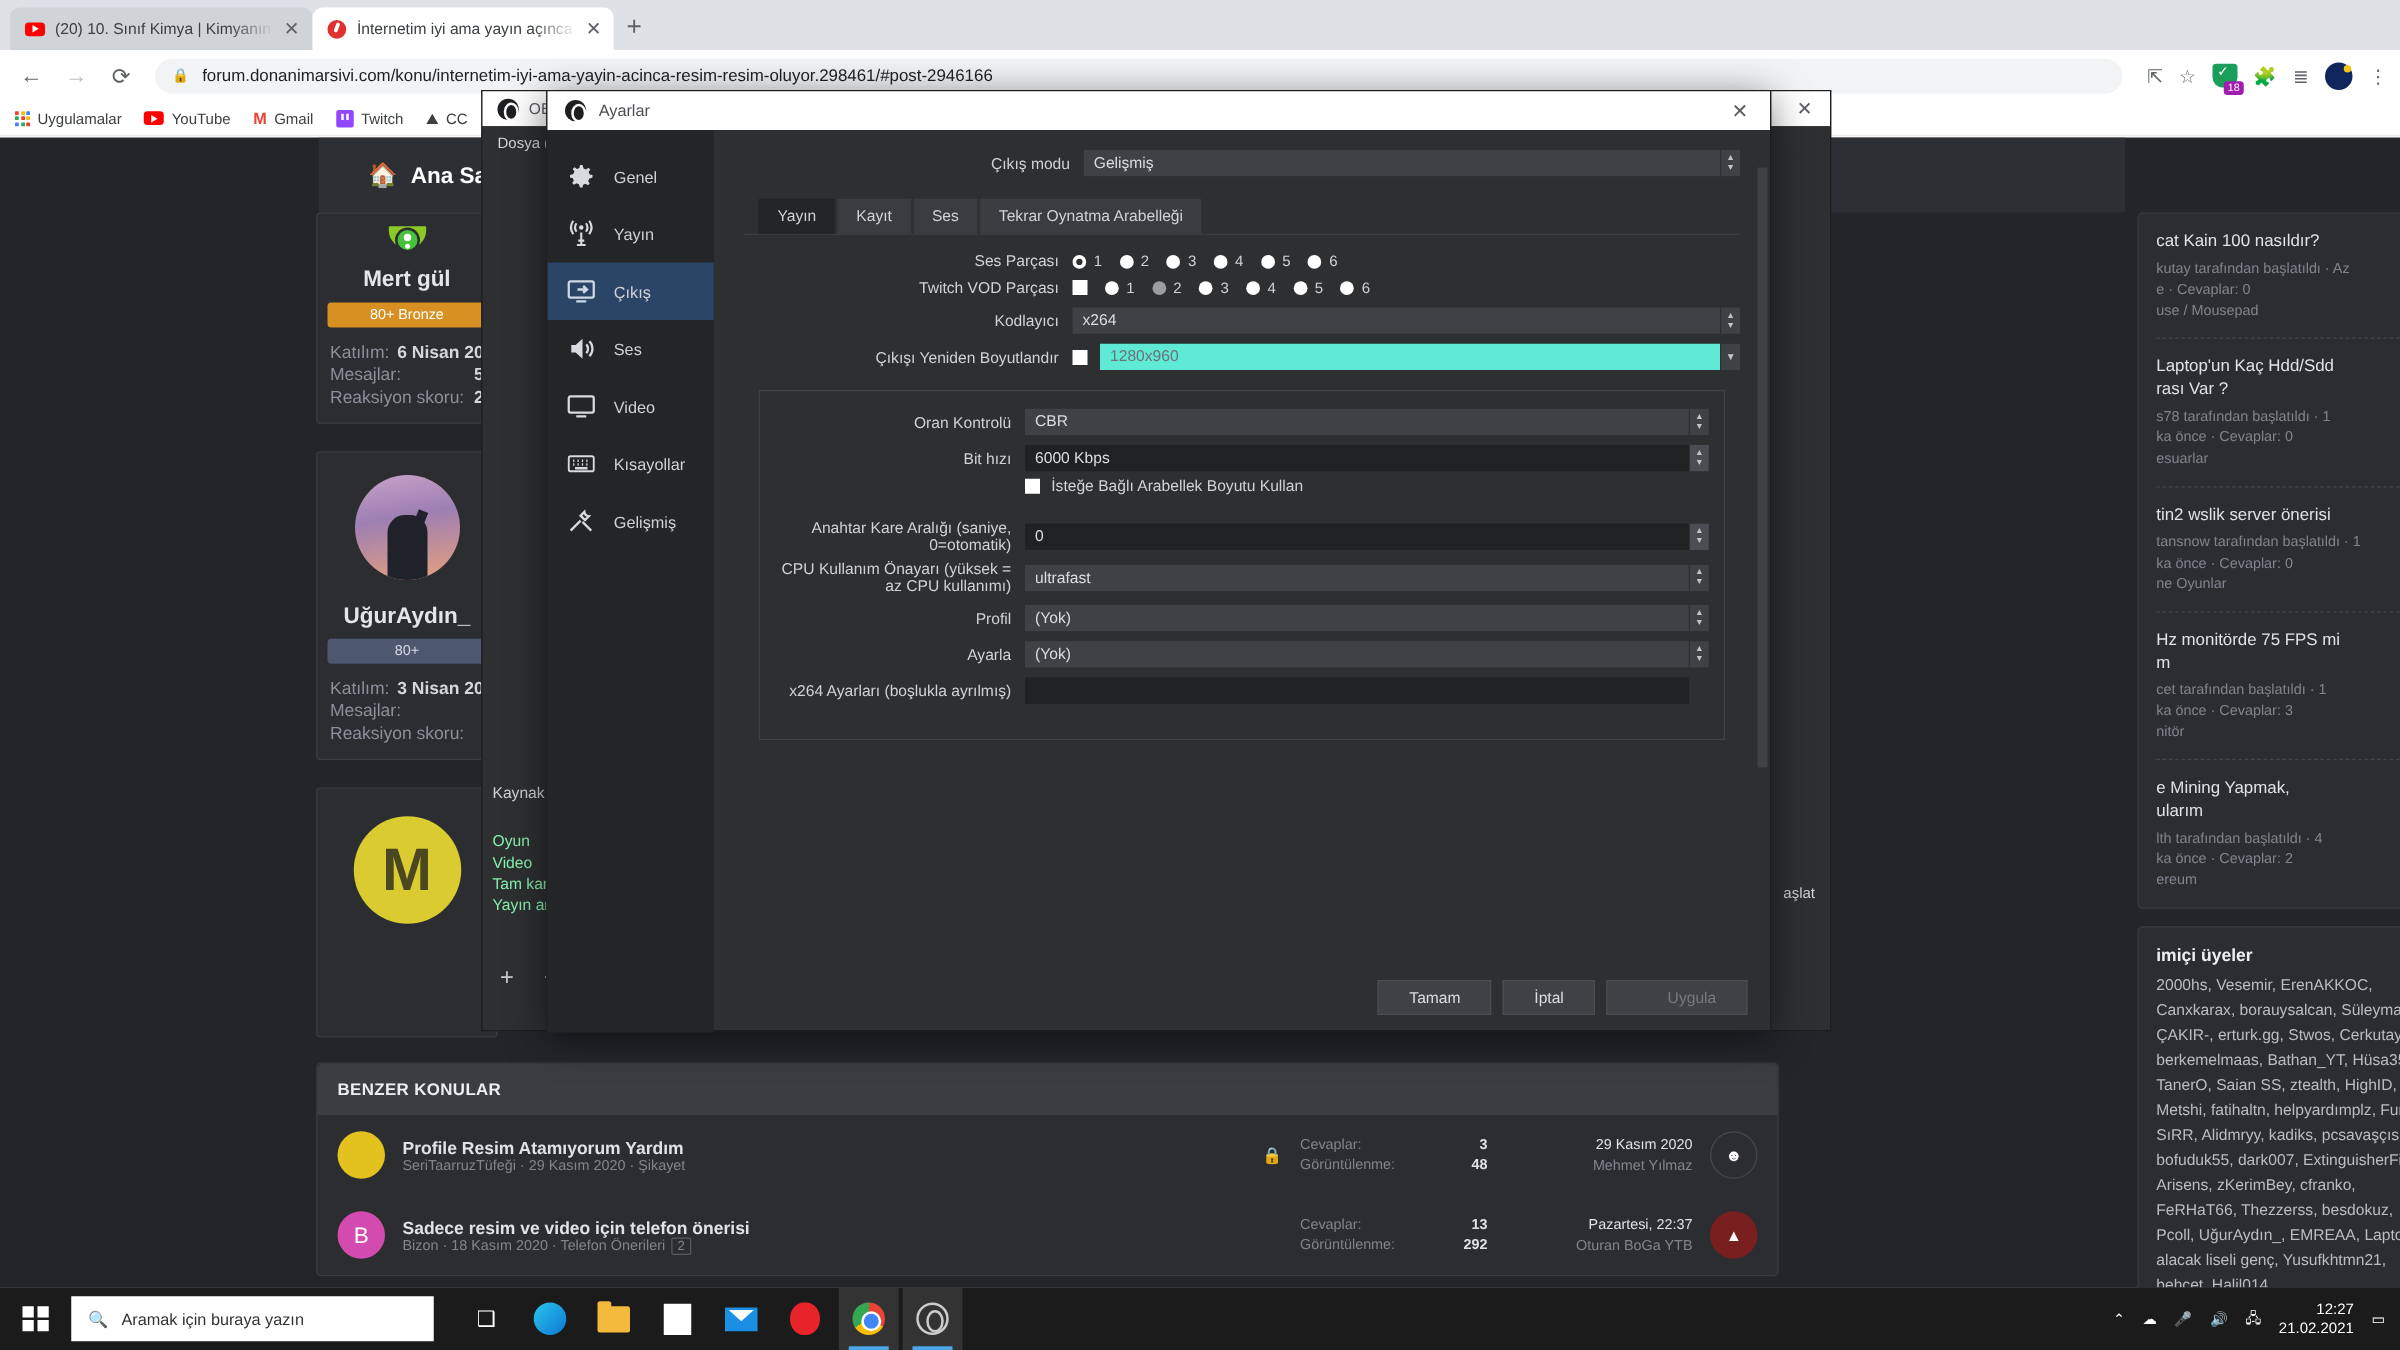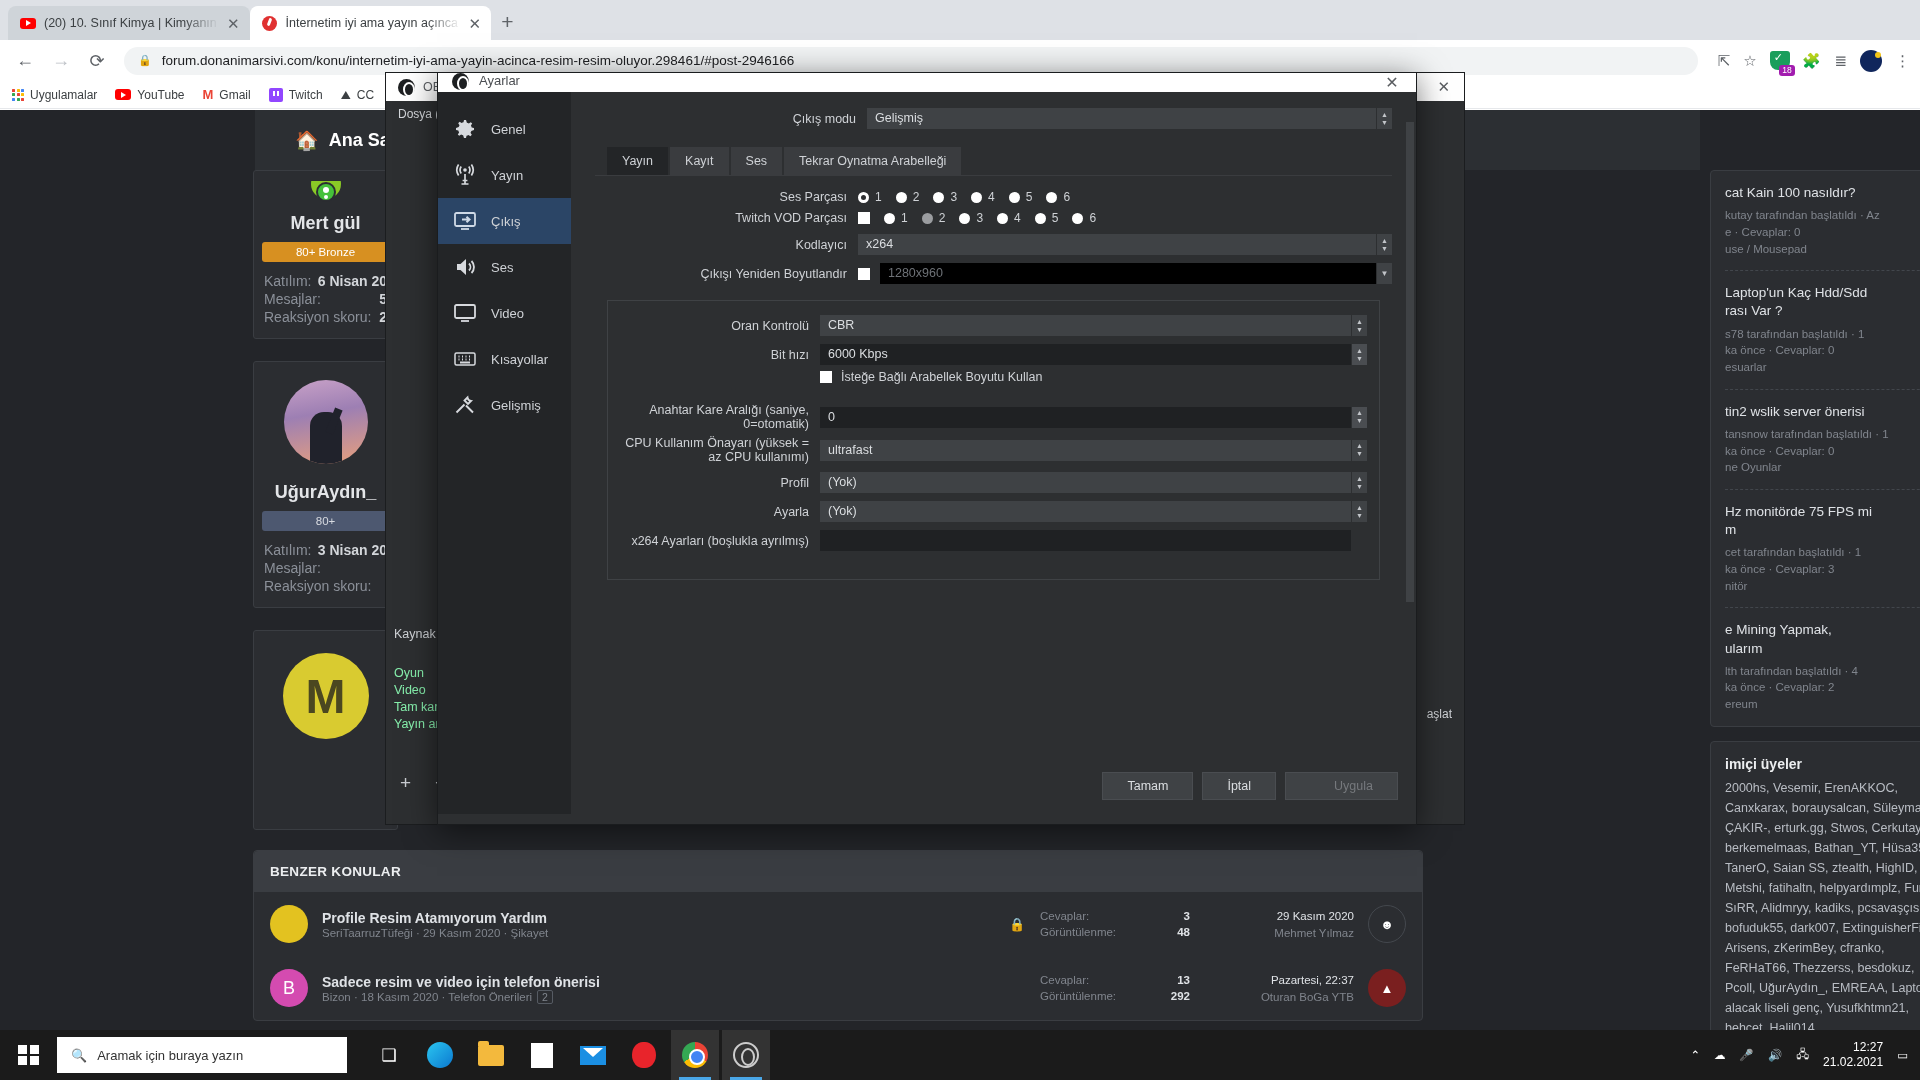--- a/index.html
+++ b/index.html
@@ -125,40 +125,40 @@
               padding-left:12px; }
   .obs-body { position:relative; height:699px; }
   .obs-sourcehdr { position:absolute; left:8px; top:500px; color:#cfd2d6; font-size:12.5px; }
   .obs-list { position:absolute; left:8px; top:538px; color:#86efac; font-size:12.5px; line-height:17px; }
   .obs-plusminus { position:absolute; left:14px; top:645px; color:#c9ccd1; font-size:19px; display:flex; gap:24px; }
   .obs-startbtn { position:absolute; right:12px; top:580px; color:#cfd2d6; font-size:12px; }
 
   
   .dlg { position:absolute; left:437px; top:72px; width:980px; height:753px;
          background:#2d2f31; border:1px solid #1a1c1e; box-shadow:0 6px 30px rgba(0,0,0,.55); }
-  .dlg-title { height:19px; background:#fff; display:flex; padding:0 6px 0 14px;
+  .dlg-title { height:31px; background:#fff; display:flex; align-items:center; padding:0 6px 0 14px;
                color:#4b4e52; font-size:13px; gap:10px; }
   .obs-logo { width:17px; height:17px; border-radius:50%; background:#1d1f21; position:relative; flex:0 0 17px; }
   .obs-logo::after { content:""; position:absolute; left:4.5px; top:3px; width:8px; height:11px;
                      border:2px solid #fff; border-radius:50%; }
   .dlg-close { margin-left:auto; font-size:16px; color:#5a5d61; width:36px; text-align:center; }
 
   .dlg-body { display:flex; height:722px; position:relative; }
   .nav { width:133px; background:#232527; padding-top:14px; flex:0 0 133px; }
   .nav-item { height:46px; display:flex; align-items:center; gap:13px; padding-left:14px; color:#cfd2d6; font-size:13px; }
   .nav-item.sel { background:#2b4566; }
   .nav-ic { width:26px; height:26px; flex:0 0 26px; display:flex; align-items:center; justify-content:center; }
 
   .content { flex:1; position:relative; padding:16px 24px 0 24px; }
   .rowline { display:flex; align-items:center; }
   .lbl { color:#cfd2d6; font-size:12.5px; text-align:right; padding-right:11px; }
   .fld { background:#3f4245; color:#dbdee1; font-size:12.5px; height:21px; line-height:21px;
          padding:0 8px; flex:1; border:none; }
   .fld.dark { background:#1f2123; }
-  .fld.ph { color:#6e7277; background:#000000; }
+  .fld.ph { color:#6e7277; background:#5eead4; }
   .spin { width:15px; height:21px; background:#3f4245; display:flex; flex-direction:column;
           align-items:center; justify-content:center; color:#c2c5c9; font-size:7px; line-height:8px; margin-left:1px; }
   .combo-arrow { width:15px; height:21px; background:#3f4245; color:#c2c5c9; font-size:8px;
                  display:flex; align-items:center; justify-content:center; margin-left:1px; }
 
   .tabs { display:flex; margin:18px 0 0 12px; }
   .tabbtn { padding:7px 15px; font-size:12.5px; color:#cfd2d6; background:#3a3c3f; margin-right:2px; }
   .tabbtn.act { background:#232527; }
   .tabpane { border-top:1px solid #3a3c3f; padding-top:14px; }
 

